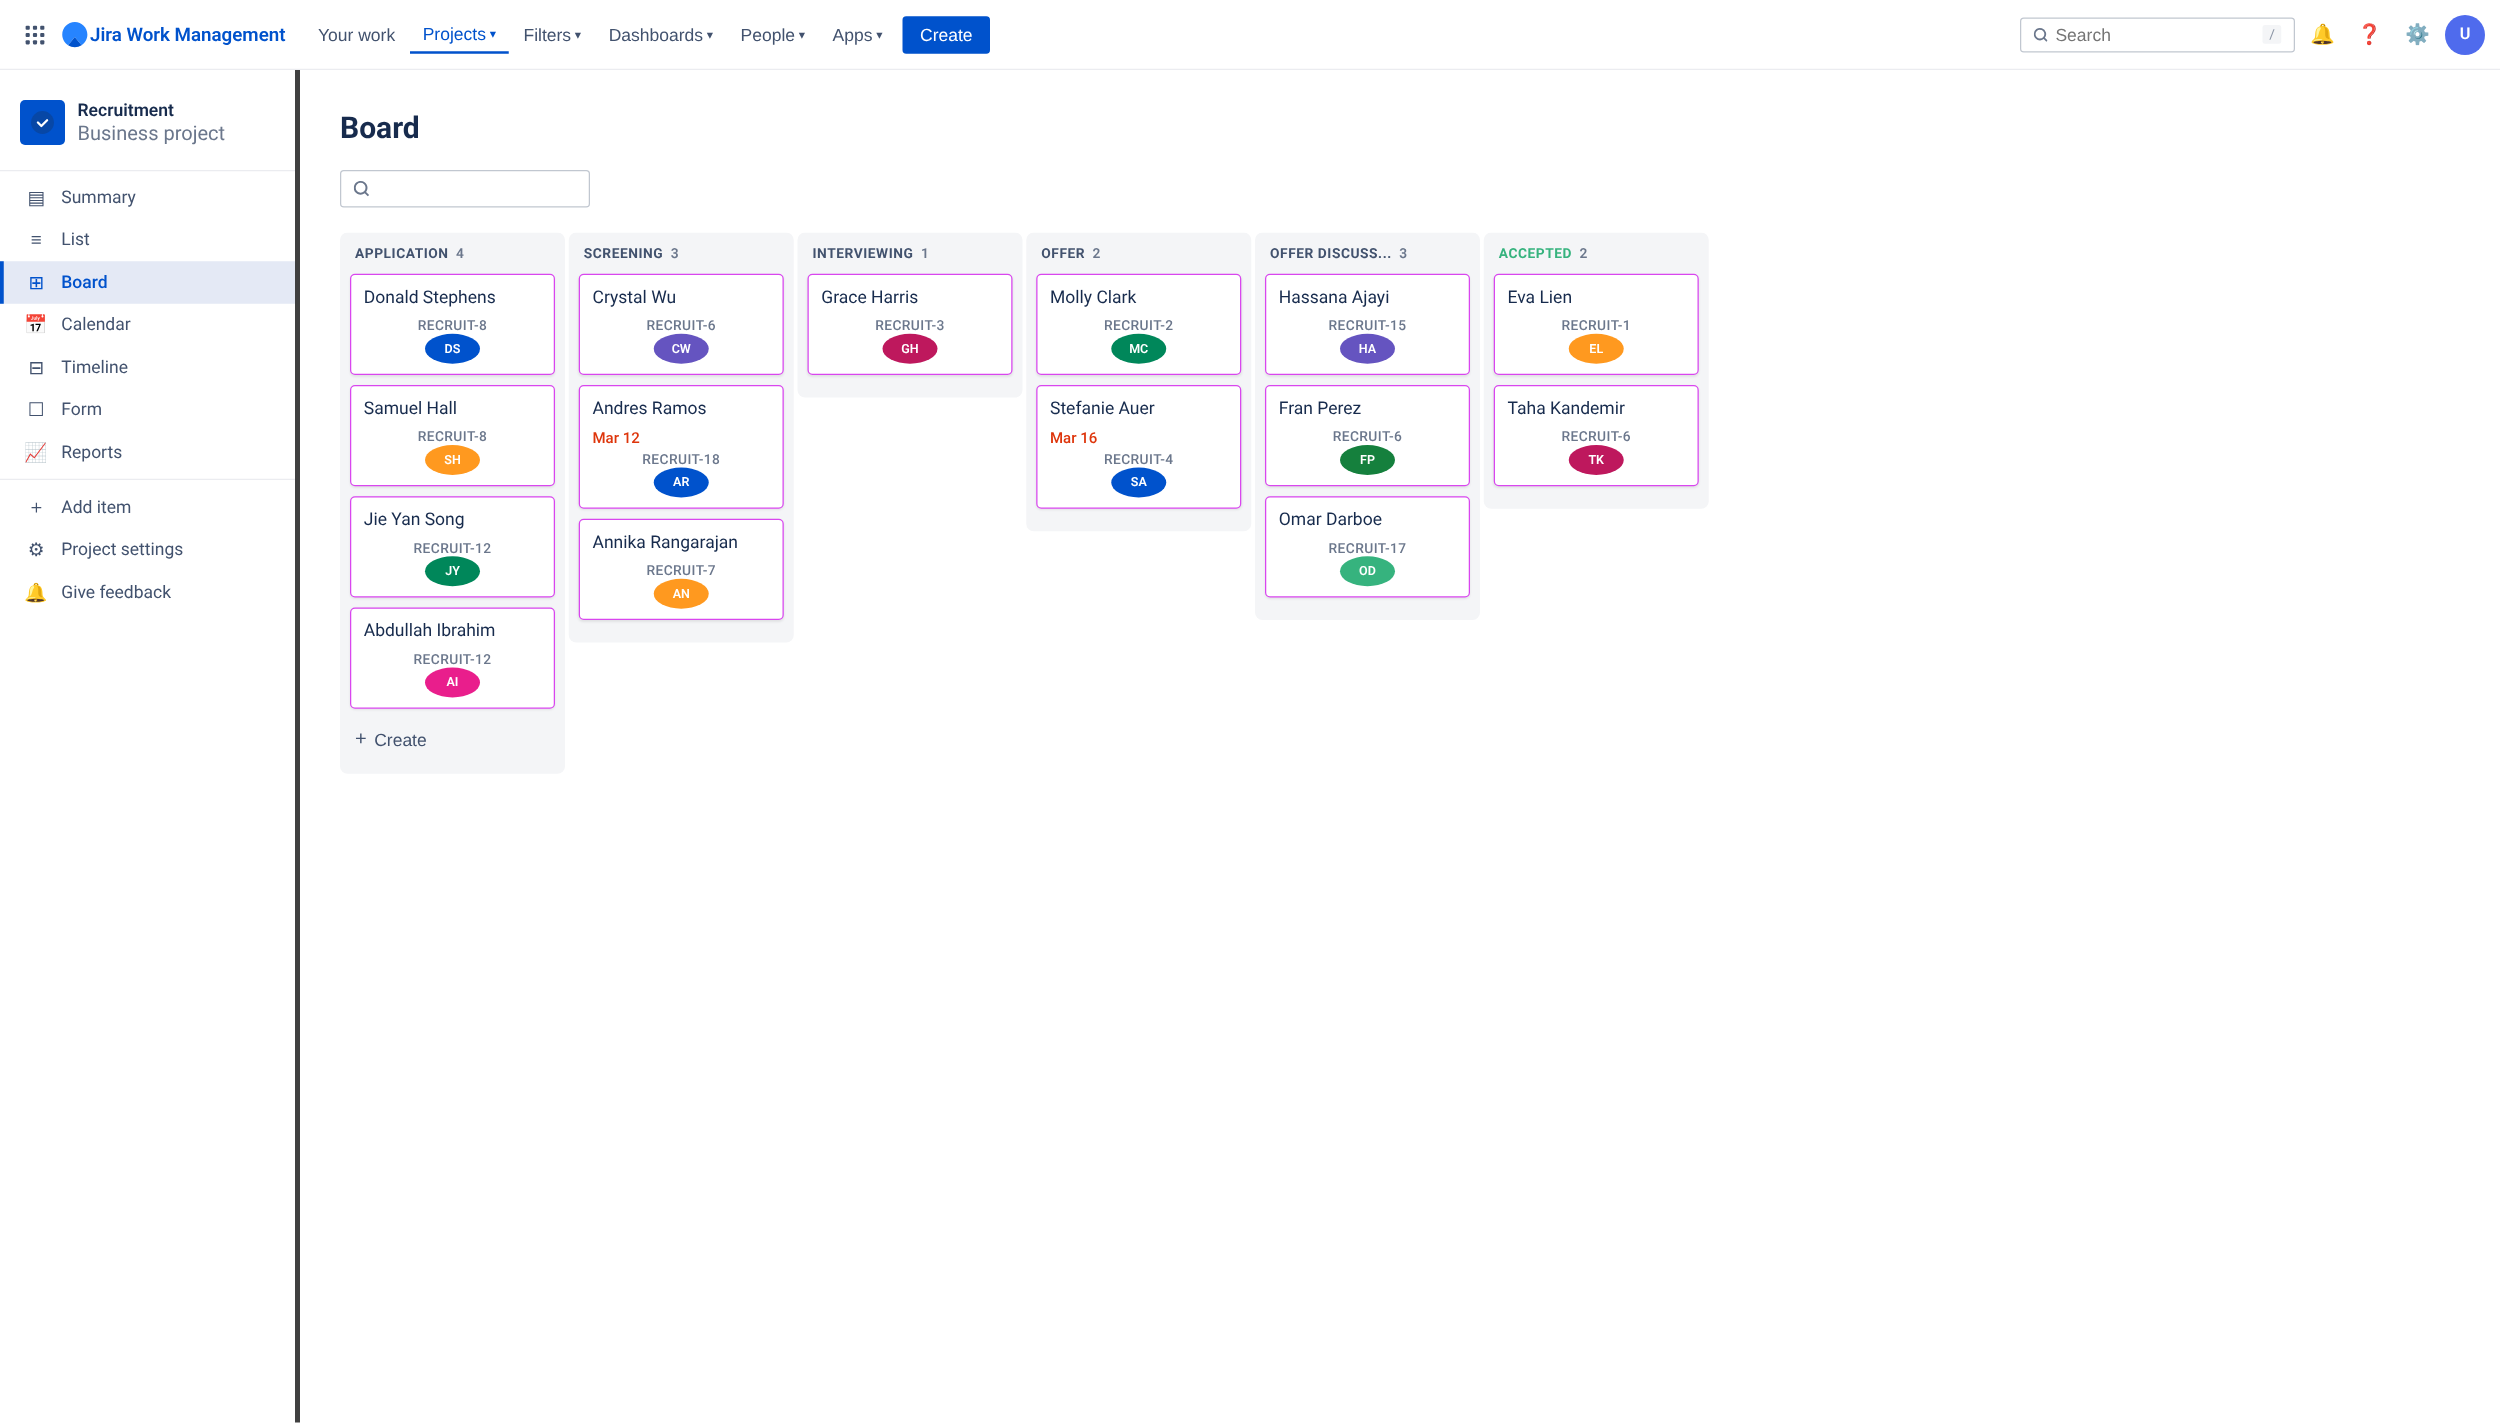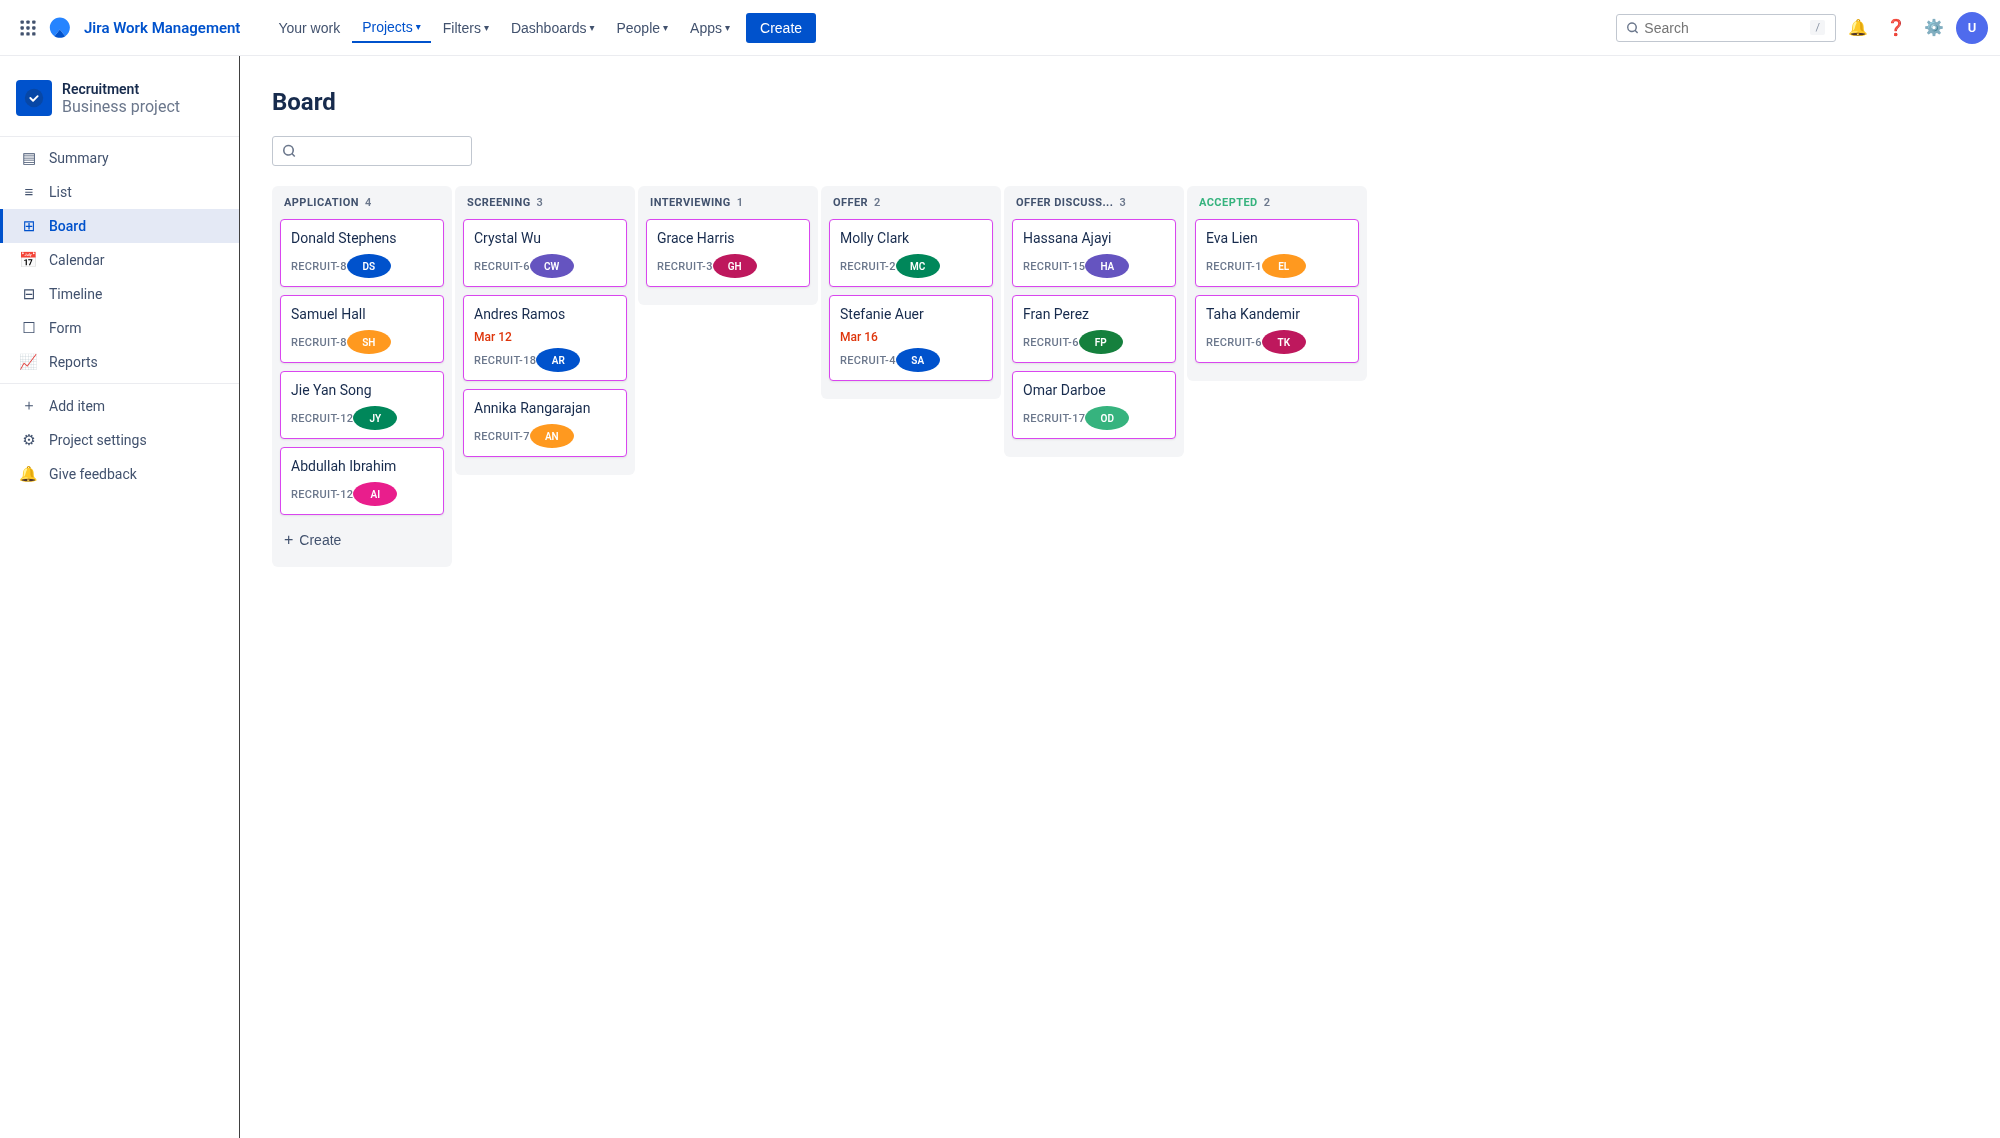--- a/index.html
+++ b/index.html
@@ -4,21 +4,21 @@
   <style>
     * { box-sizing: border-box; margin: 0; padding: 0; }
     body { font-family: -apple-system, BlinkMacSystemFont, 'Segoe UI', Roboto, sans-serif; background: #fff; color: #172b4d; font-size: 14px; }
 
     
     .topnav {
       display: flex; align-items: center; height: 56px;
       padding: 0 12px; border-bottom: 1px solid #ebecf0;
       background: #fff; position: fixed; top: 0; left: 0; right: 0; z-index: 100;
     }
-    .topnav-logo { display: flex; align-items: center; gap: 12px; margin-right: 28px; text-decoration: none; color: #0052cc; font-size: 15px; font-weight: 600; }
+    .topnav-logo { display: flex; align-items: center; gap: 0; margin-right: 16px; text-decoration: none; color: #0052cc; font-size: 15px; font-weight: 600; }
     .topnav-logo svg { width: 24px; height: 24px; }
     .topnav-nav { display: flex; align-items: center; gap: 2px; flex: 1; }
     .nav-item {
       padding: 6px 10px; border-radius: 3px; cursor: pointer;
       font-size: 14px; color: #42526e; display: flex; align-items: center; gap: 3px;
       border: none; background: none; text-decoration: none;
     }
     .nav-item.active { color: #0052cc; border-bottom: 2px solid #0052cc; border-radius: 0; }
     .nav-item .chevron { font-size: 10px; }
     .topnav-create {
@@ -33,21 +33,21 @@
     .search-box input { border: none; outline: none; font-size: 14px; color: #42526e; width: 100%; background: transparent; }
     .search-shortcut { font-size: 11px; color: #8993a4; background: #f4f5f7; padding: 1px 5px; border-radius: 2px; }
     .icon-btn { background: none; border: none; cursor: pointer; width: 32px; height: 32px; border-radius: 50%; display: flex; align-items: center; justify-content: center; color: #42526e; font-size: 16px; }
     .avatar-circle { width: 32px; height: 32px; border-radius: 50%; background: #dfe1e6; display: flex; align-items: center; justify-content: center; font-size: 13px; font-weight: 600; color: #42526e; cursor: pointer; overflow: hidden; }
 
     
     .app-layout { display: flex; margin-top: 56px; min-height: calc(100vh - 56px); }
 
     
     .sidebar {
-      width: 240px; min-height: calc(100vh - 56px); border-right: 1px solid #404040;
+      width: 240px; min-height: calc(100vh - 56px); border-right: 4px solid #404040;
       padding: 16px 0; flex-shrink: 0; background: #fff; position: fixed; top: 56px; left: 0; bottom: 0; overflow-y: auto;
     }
     .sidebar-project { display: flex; align-items: center; gap: 10px; padding: 8px 16px 16px; }
     .sidebar-project-icon { width: 36px; height: 36px; border-radius: 4px; background: #0052cc; display: flex; align-items: center; justify-content: center; color: #fff; font-size: 18px; flex-shrink: 0; overflow: hidden; }
     .sidebar-project-info { }
     .sidebar-project-name { font-size: 14px; font-weight: 600; color: #172b4d; }
     .sidebar-project-type { font-size: 16px; color: #6b778c; }
     .sidebar-divider { height: 1px; background: #ebecf0; margin: 4px 0; }
     .sidebar-item {
       display: flex; align-items: center; gap: 10px;
@@ -74,21 +74,21 @@
     .column-header { display: flex; align-items: center; gap: 6px; margin-bottom: 10px; padding: 0 4px; }
     .column-title { font-size: 11px; font-weight: 700; text-transform: uppercase; letter-spacing: 0.04em; color: #42526e; }
     .column-title.accepted { color: #36b37e; }
     .column-count { font-size: 11px; color: #6b778c; font-weight: 600; }
     .card {
       background: #fff; border-radius: 4px; padding: 10px 10px 8px;
       margin-bottom: 8px; box-shadow: 0 1px 2px rgba(0,0,0,0.08);
       cursor: pointer; border: 1px solid #d946ef;
     }
     .card-name { font-size: 14px; color: #172b4d; margin-bottom: 8px; font-weight: 400; }
-    .card-footer { display: flex; align-items: center; justify-content: flex-start; }
+    .card-footer { display: flex; align-items: center; justify-content: center; flex-direction: column; }
     .card-id { font-size: 11px; color: #6b778c; font-weight: 500; letter-spacing: 0.03em; }
     .card-due { font-size: 12px; color: #de350b; font-weight: 500; margin-bottom: 4px; }
     .avatar-sm { width: 44px; height: 24px; border-radius: 50%; background: #dfe1e6; display: flex; align-items: center; justify-content: center; font-size: 10px; font-weight: 600; color: #42526e; flex-shrink: 0; overflow: hidden; }
     .create-btn {
       display: flex; align-items: center; gap: 6px; padding: 8px 4px;
       color: #42526e; cursor: pointer; font-size: 14px; border: none; background: none;
       width: 100%;
     }
 
     

